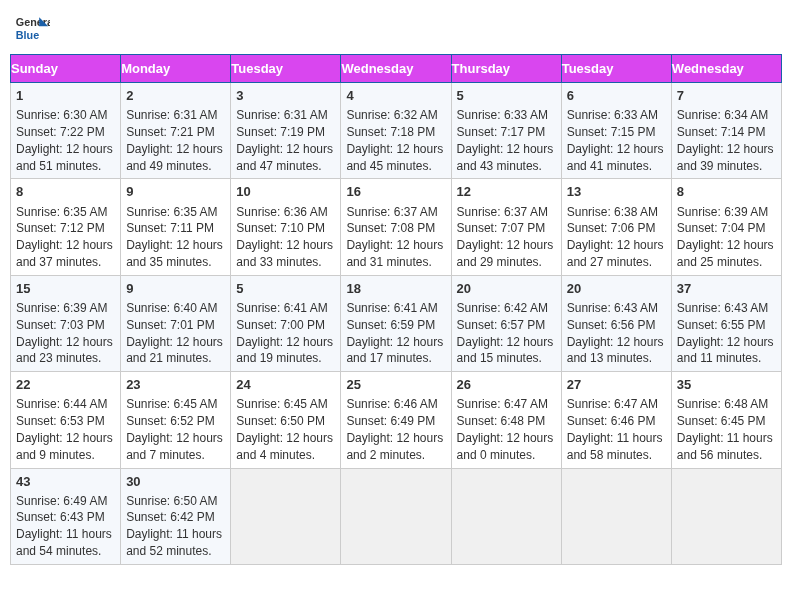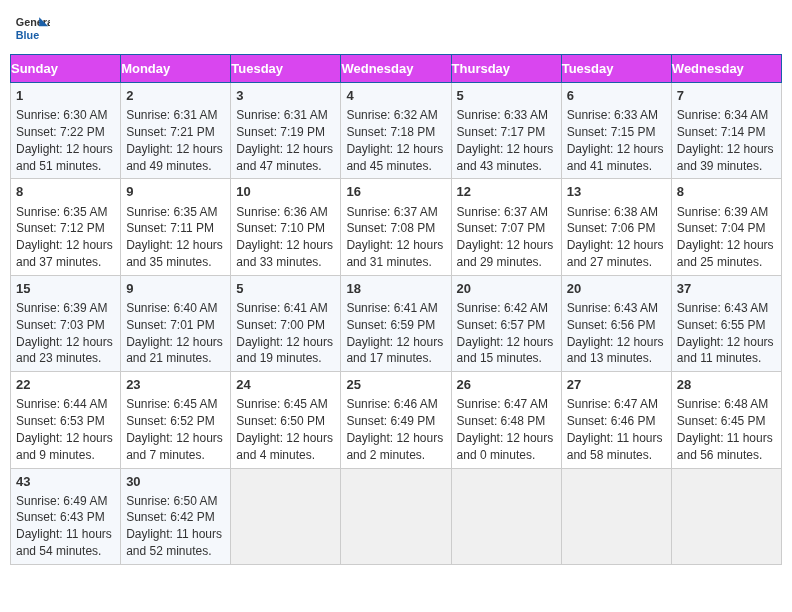--- a/index.html
+++ b/index.html
@@ -138,21 +138,21 @@
         <td><span class="day-num">20</span><span class="cell-info">Sunrise: 6:43 AM<br>Sunset: 6:56 PM<br>Daylight: 12 hours and 13 minutes.</span></td>
         <td><span class="day-num">37</span><span class="cell-info">Sunrise: 6:43 AM<br>Sunset: 6:55 PM<br>Daylight: 12 hours and 11 minutes.</span></td>
       </tr>
       <tr>
         <td><span class="day-num">22</span><span class="cell-info">Sunrise: 6:44 AM<br>Sunset: 6:53 PM<br>Daylight: 12 hours and 9 minutes.</span></td>
         <td><span class="day-num">23</span><span class="cell-info">Sunrise: 6:45 AM<br>Sunset: 6:52 PM<br>Daylight: 12 hours and 7 minutes.</span></td>
         <td><span class="day-num">24</span><span class="cell-info">Sunrise: 6:45 AM<br>Sunset: 6:50 PM<br>Daylight: 12 hours and 4 minutes.</span></td>
         <td><span class="day-num">25</span><span class="cell-info">Sunrise: 6:46 AM<br>Sunset: 6:49 PM<br>Daylight: 12 hours and 2 minutes.</span></td>
         <td><span class="day-num">26</span><span class="cell-info">Sunrise: 6:47 AM<br>Sunset: 6:48 PM<br>Daylight: 12 hours and 0 minutes.</span></td>
         <td><span class="day-num">27</span><span class="cell-info">Sunrise: 6:47 AM<br>Sunset: 6:46 PM<br>Daylight: 11 hours and 58 minutes.</span></td>
-        <td><span class="day-num">28</span><span class="cell-info">Sunrise: 6:48 AM<br>Sunset: 6:45 PM<br>Daylight: 11 hours and 56 minutes.</span></td>
+        <td><span class="day-num">35</span><span class="cell-info">Sunrise: 6:48 AM<br>Sunset: 6:45 PM<br>Daylight: 11 hours and 56 minutes.</span></td>
       </tr>
       <tr>
         <td><span class="day-num">43</span><span class="cell-info">Sunrise: 6:49 AM<br>Sunset: 6:43 PM<br>Daylight: 11 hours and 54 minutes.</span></td>
         <td><span class="day-num">30</span><span class="cell-info">Sunrise: 6:50 AM<br>Sunset: 6:42 PM<br>Daylight: 11 hours and 52 minutes.</span></td>
         <td class="empty"></td>
         <td class="empty"></td>
         <td class="empty"></td>
         <td class="empty"></td>
         <td class="empty"></td>
       </tr>

